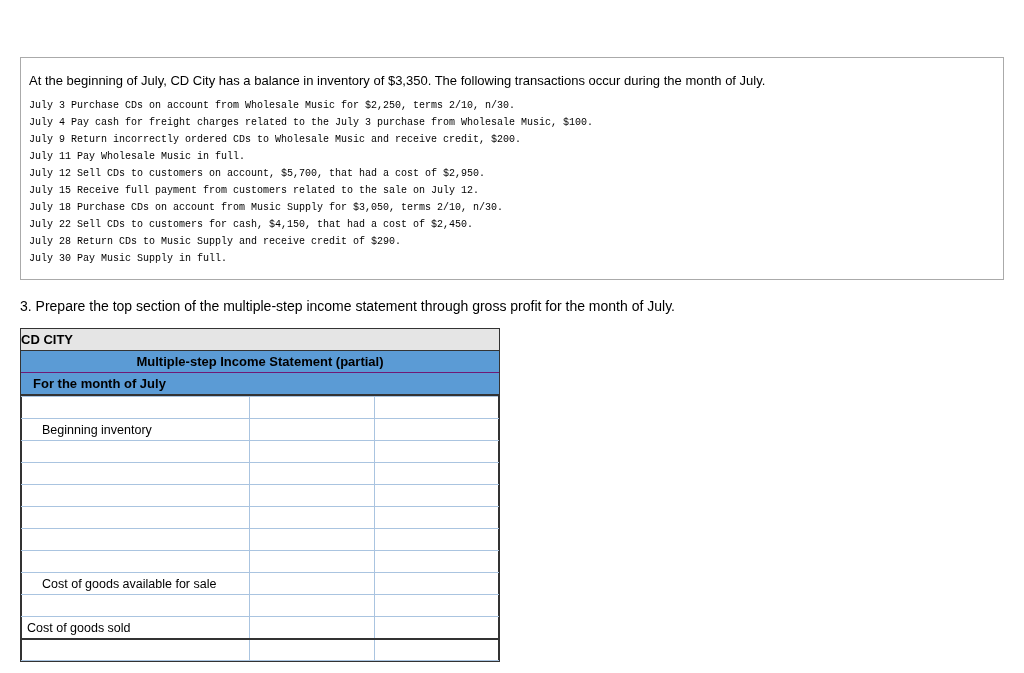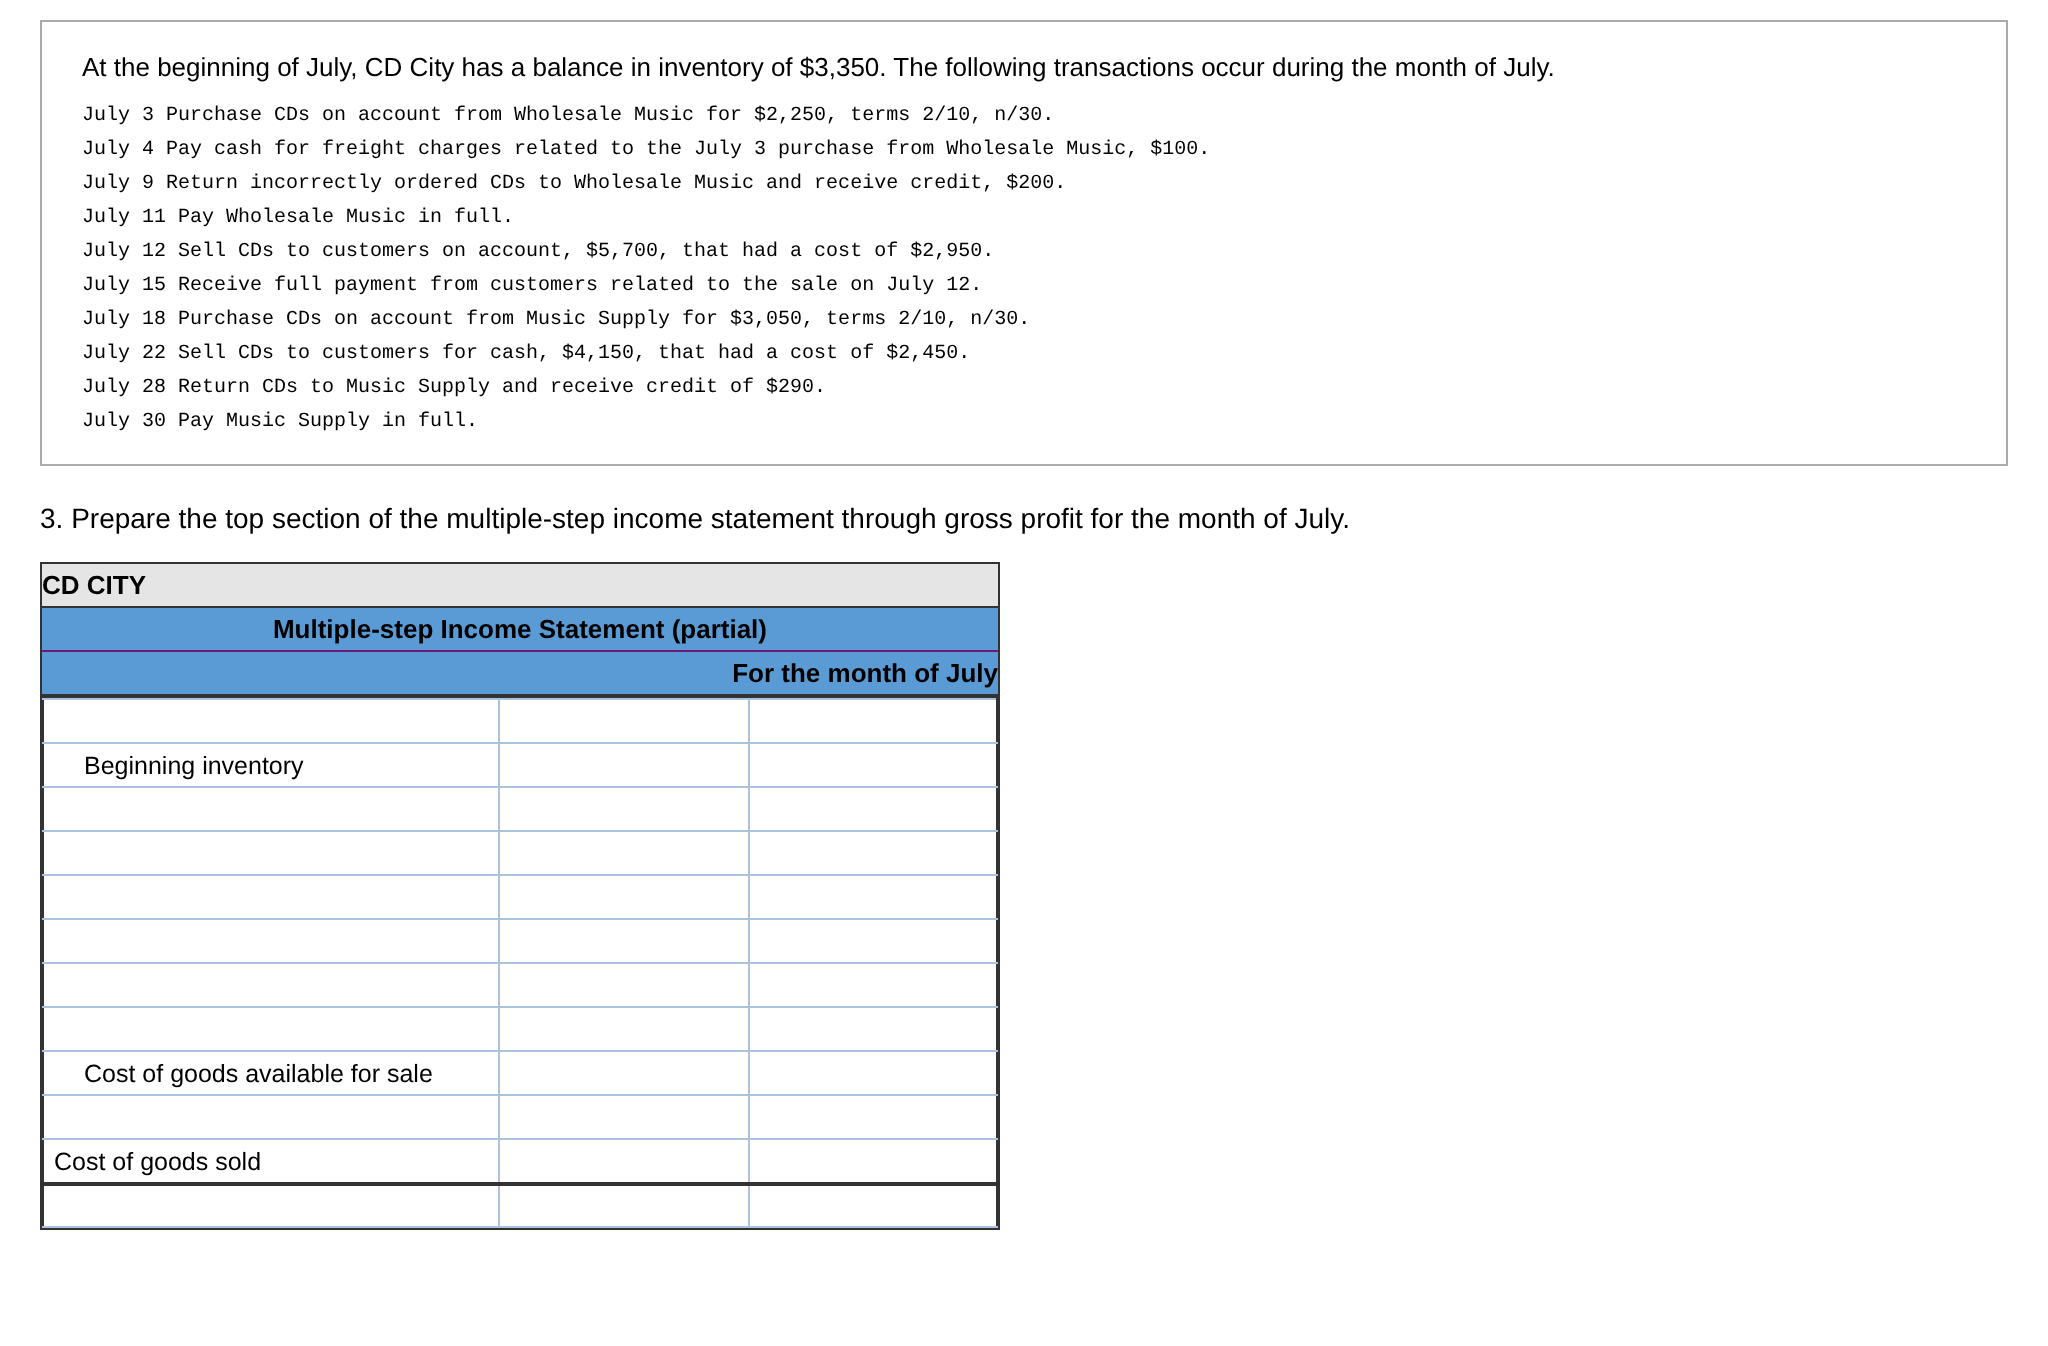--- a/index.html
+++ b/index.html
@@ -8,23 +8,24 @@
       font-size: 13px;
       background: #fff;
       color: #000;
       width: 1024px;
       min-height: 673px;
       padding: 10px 20px;
     }
 
     .problem-box {
       border: 1px solid #aaa;
-      padding: 12px 20px;
+      padding: 12px 8px;
       margin-bottom: 18px;
       line-height: 1.65;
+      margin-top: 47px;
     }
 
     .problem-box p {
       margin-bottom: 6px;
     }
 
     .transactions {
       font-family: 'Courier New', monospace;
       font-size: 10px;
       line-height: 1.7;
@@ -59,22 +60,22 @@
       background: #5b9bd5;
       text-align: center;
       padding: 3px 0;
       font-weight: bold;
       font-size: 13px;
       border-bottom: 1px solid #701a75;
     }
 
     .statement-subheader2 {
       background: #5b9bd5;
-      text-align: right;
-      padding: 3px 0;
+      text-align: left;
+      padding: 3px 12px;
       font-weight: bold;
       font-size: 13px;
       border-bottom: 2px solid #333;
     }
 
     .statement-table {
       width: 100%;
       border-collapse: collapse;
     }
 

